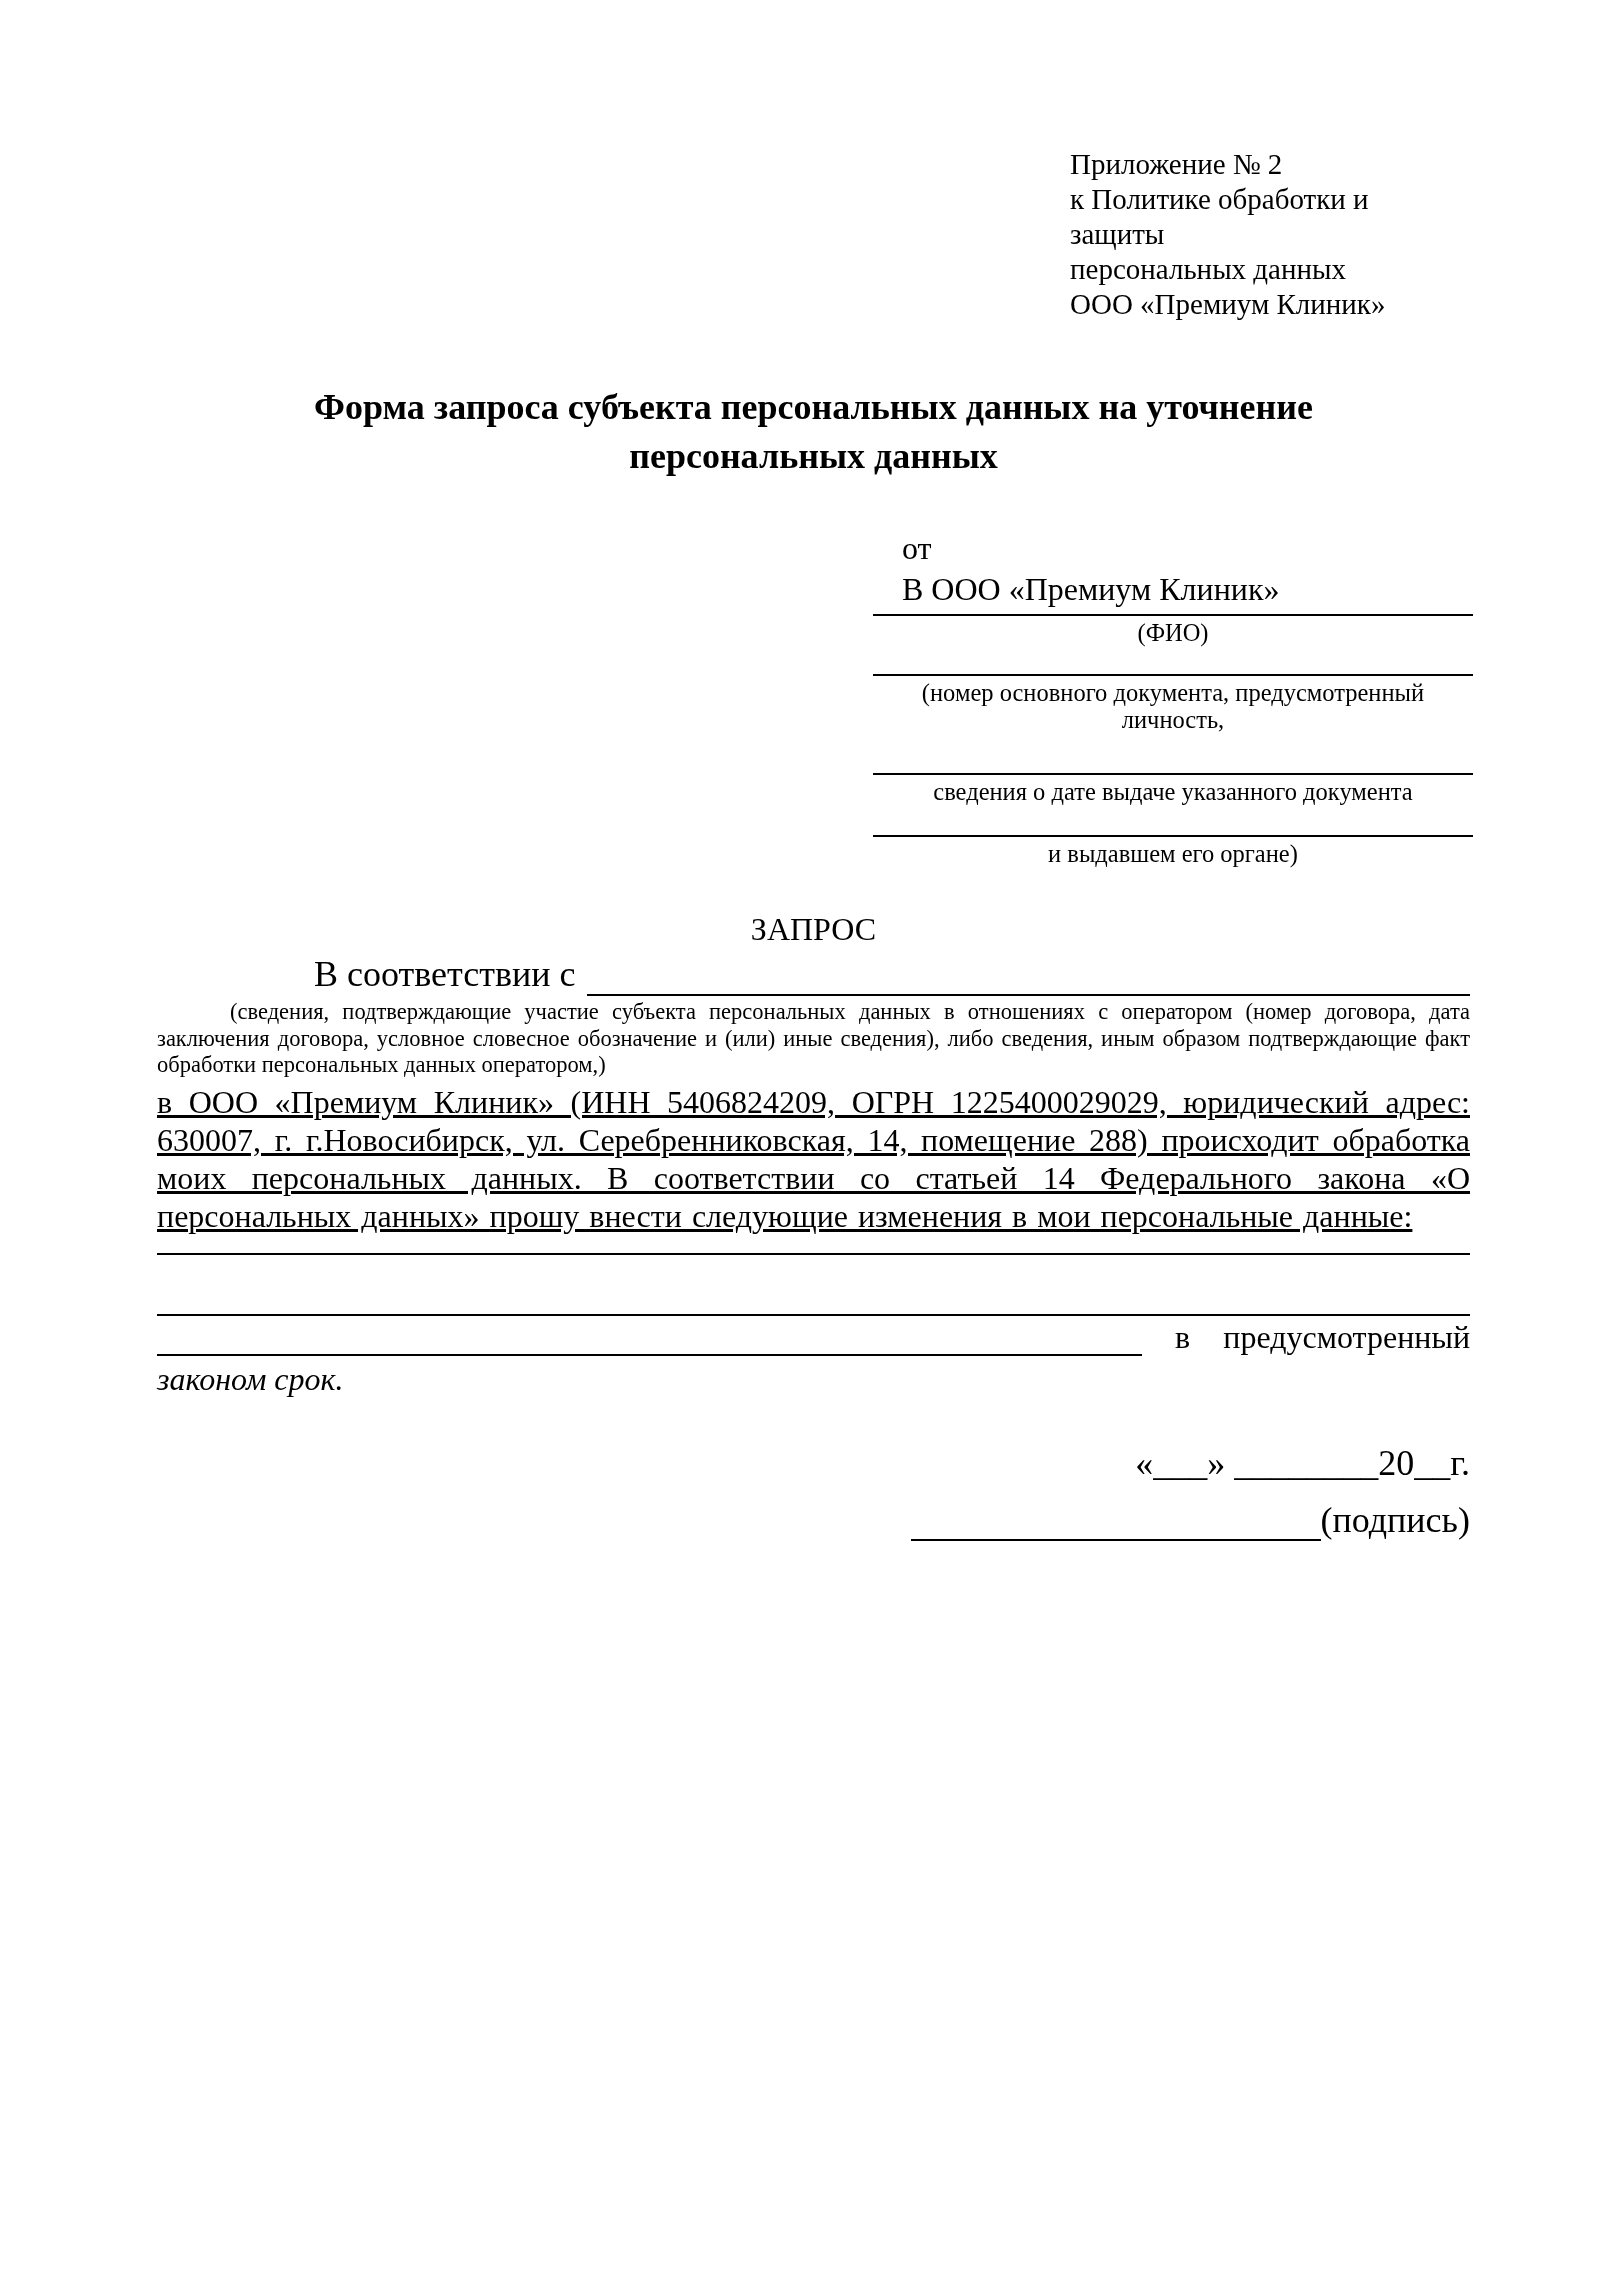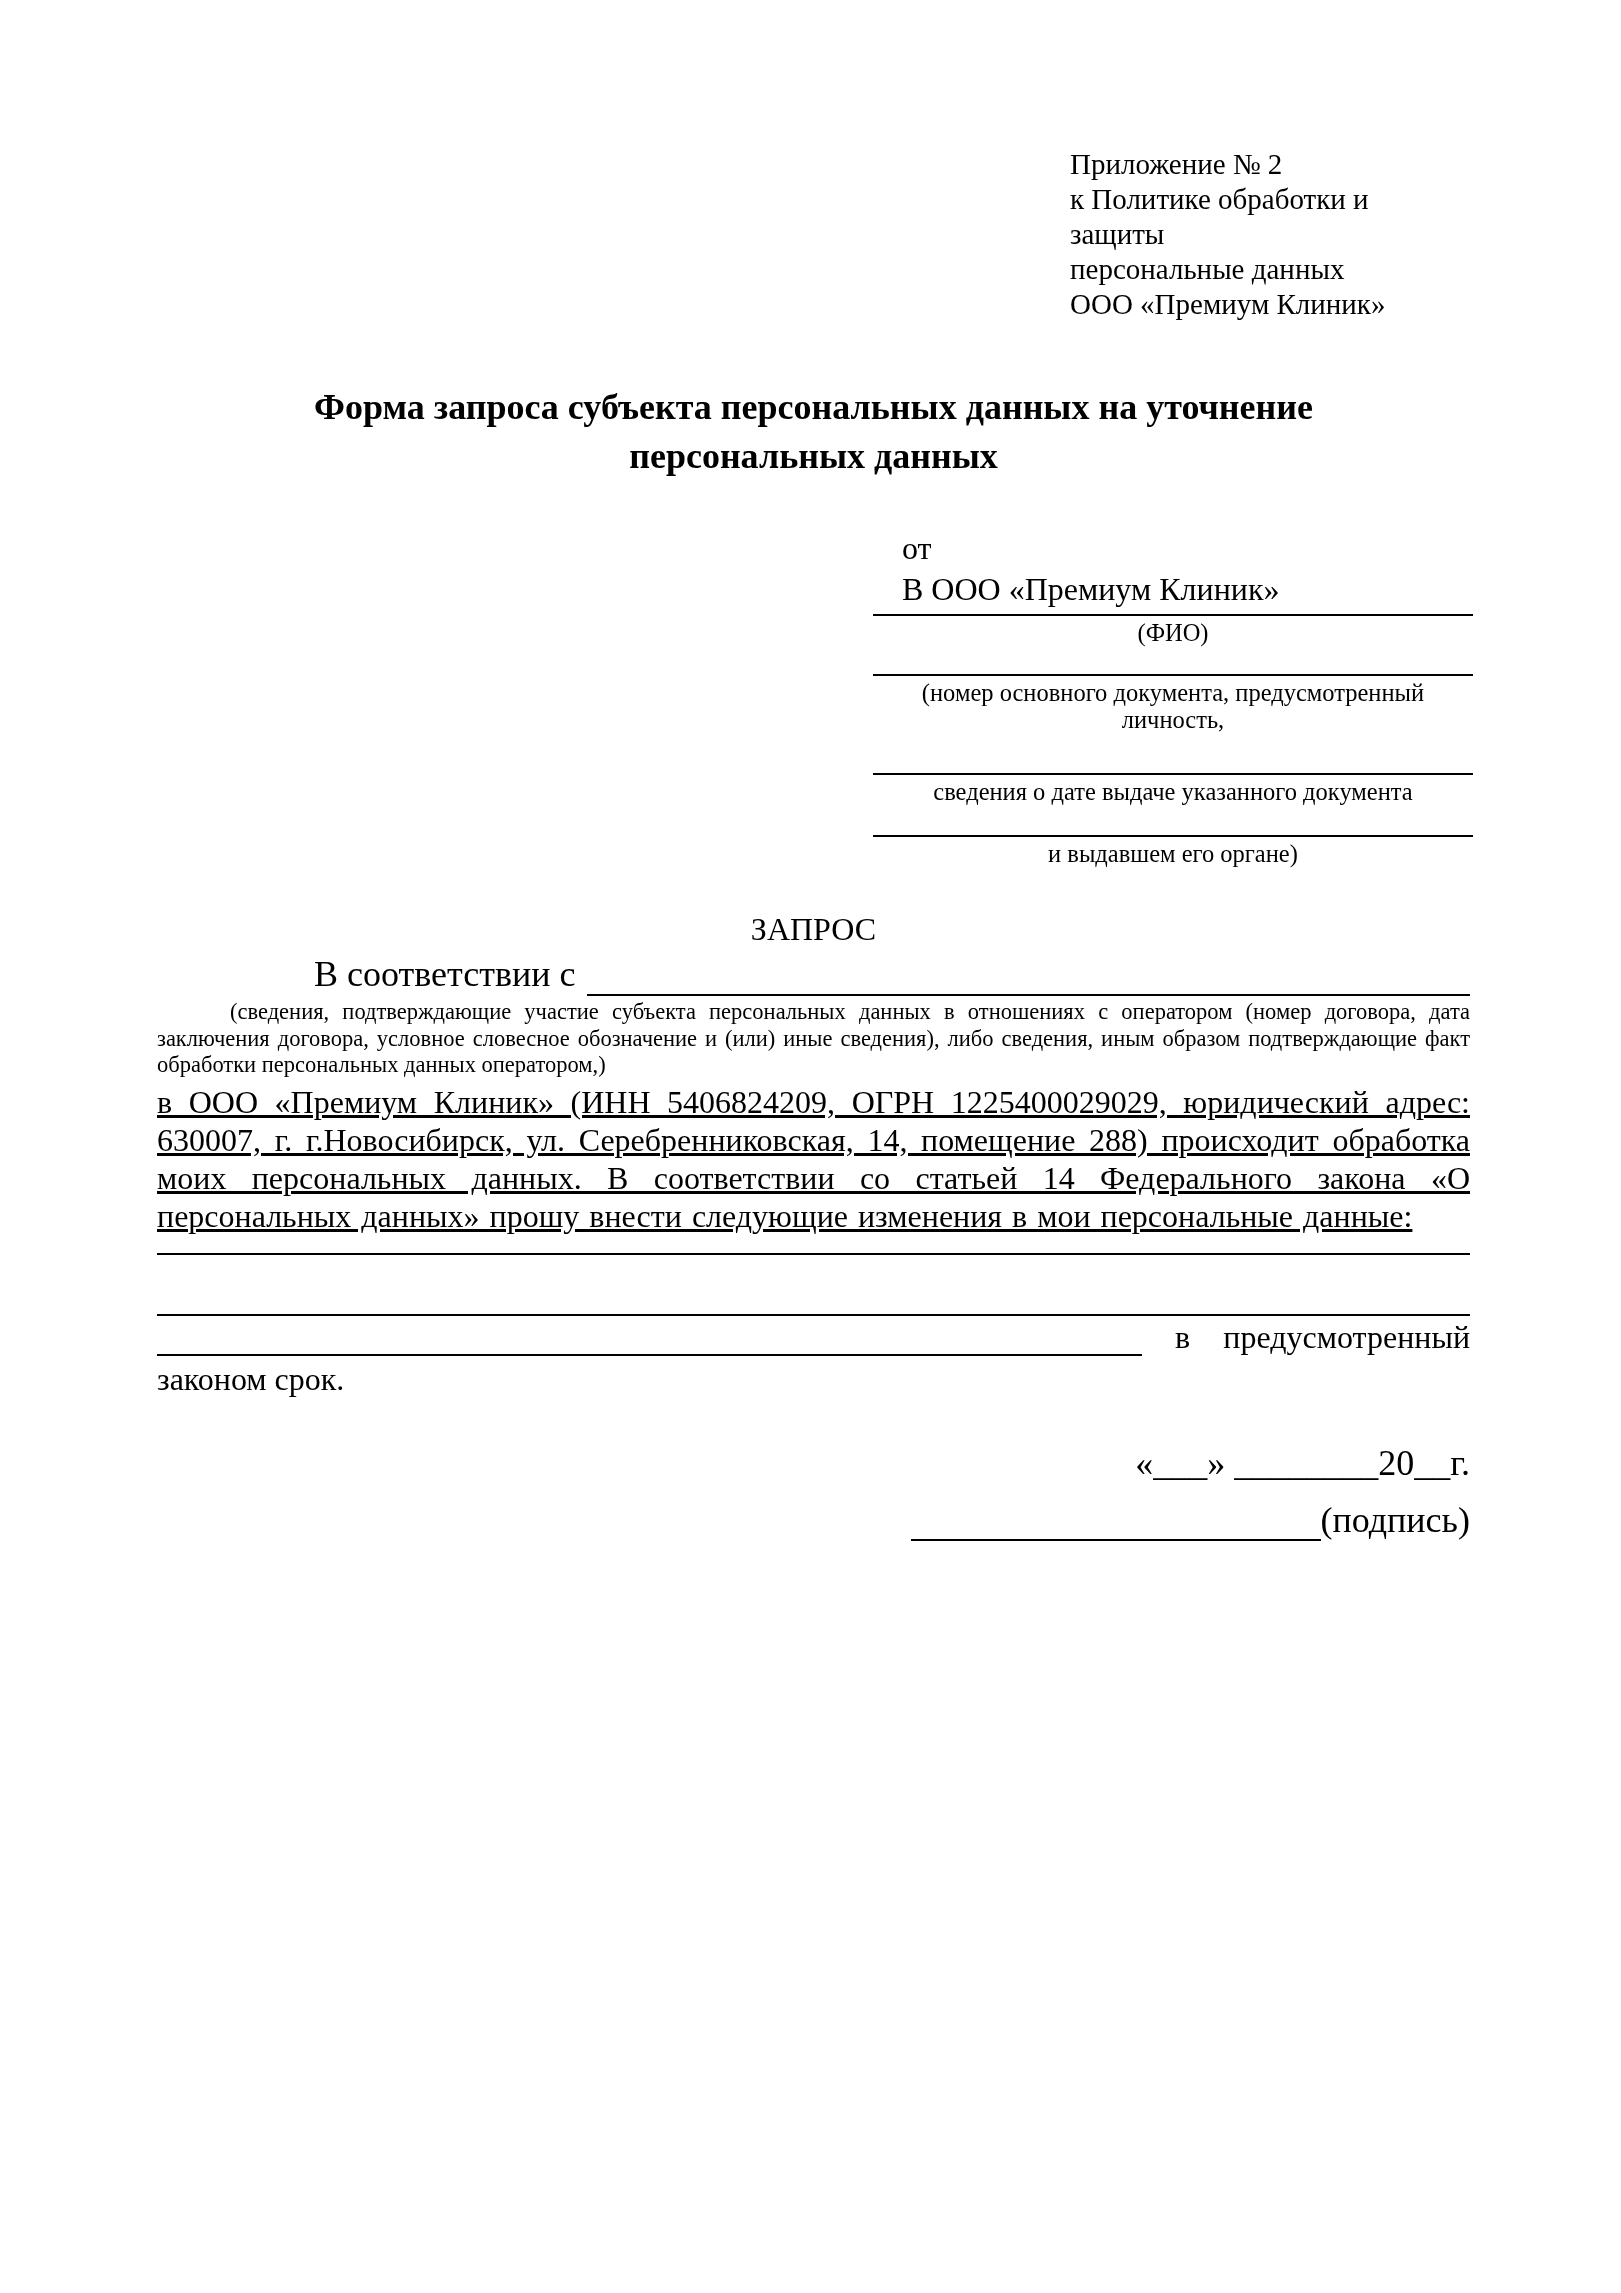--- a/index.html
+++ b/index.html
@@ -93,42 +93,42 @@
   }
   .reply-row {
     display: flex;
     align-items: flex-end;
     justify-content: space-between;
     font-size: 32px;
     line-height: 38px;
     margin-top: 2px;
   }
   .reply-fill { width: 985px; border-bottom: 2.9px solid #000; height: 31px; }
-  .reply-post { font-size: 32px; line-height: 38px; margin-top: 3.9px; }
+  .reply-post { font-size: 32px; line-height: 38px; margin-top: 3.9px; font-style: italic; }
   
   .footer-row {
     display: flex;
     align-items: flex-end;
     margin-top: 45px;
     font-size: 36px;
     line-height: 41px;
     flex-direction: column;
   }
   .sig-group { margin-left: auto; display: flex; align-items: flex-end; margin-top: 16px; }
   .sig-line { width: 410px; border-bottom: 2.9px solid #000; height: 31px; }
 </style>
 </head>
 <body>
 
 <div class="page">
 
   <div class="header-block">
     <div>Приложение № 2</div>
     <div>к Политике обработки и защиты</div>
-    <div>персональные данных</div>
+    <div>персональных данных</div>
     <div>ООО «Премиум Клиник»</div>
   </div>
 
   <div class="doc-title">Форма запроса субъекта персональных данных на уточнение персональных данных</div>
 
   <div class="addressee">
     <div class="addr-line">от</div>
     <div class="addr-line">В ООО «Премиум Клиник»</div>
 
     <div class="fline f1"></div>

